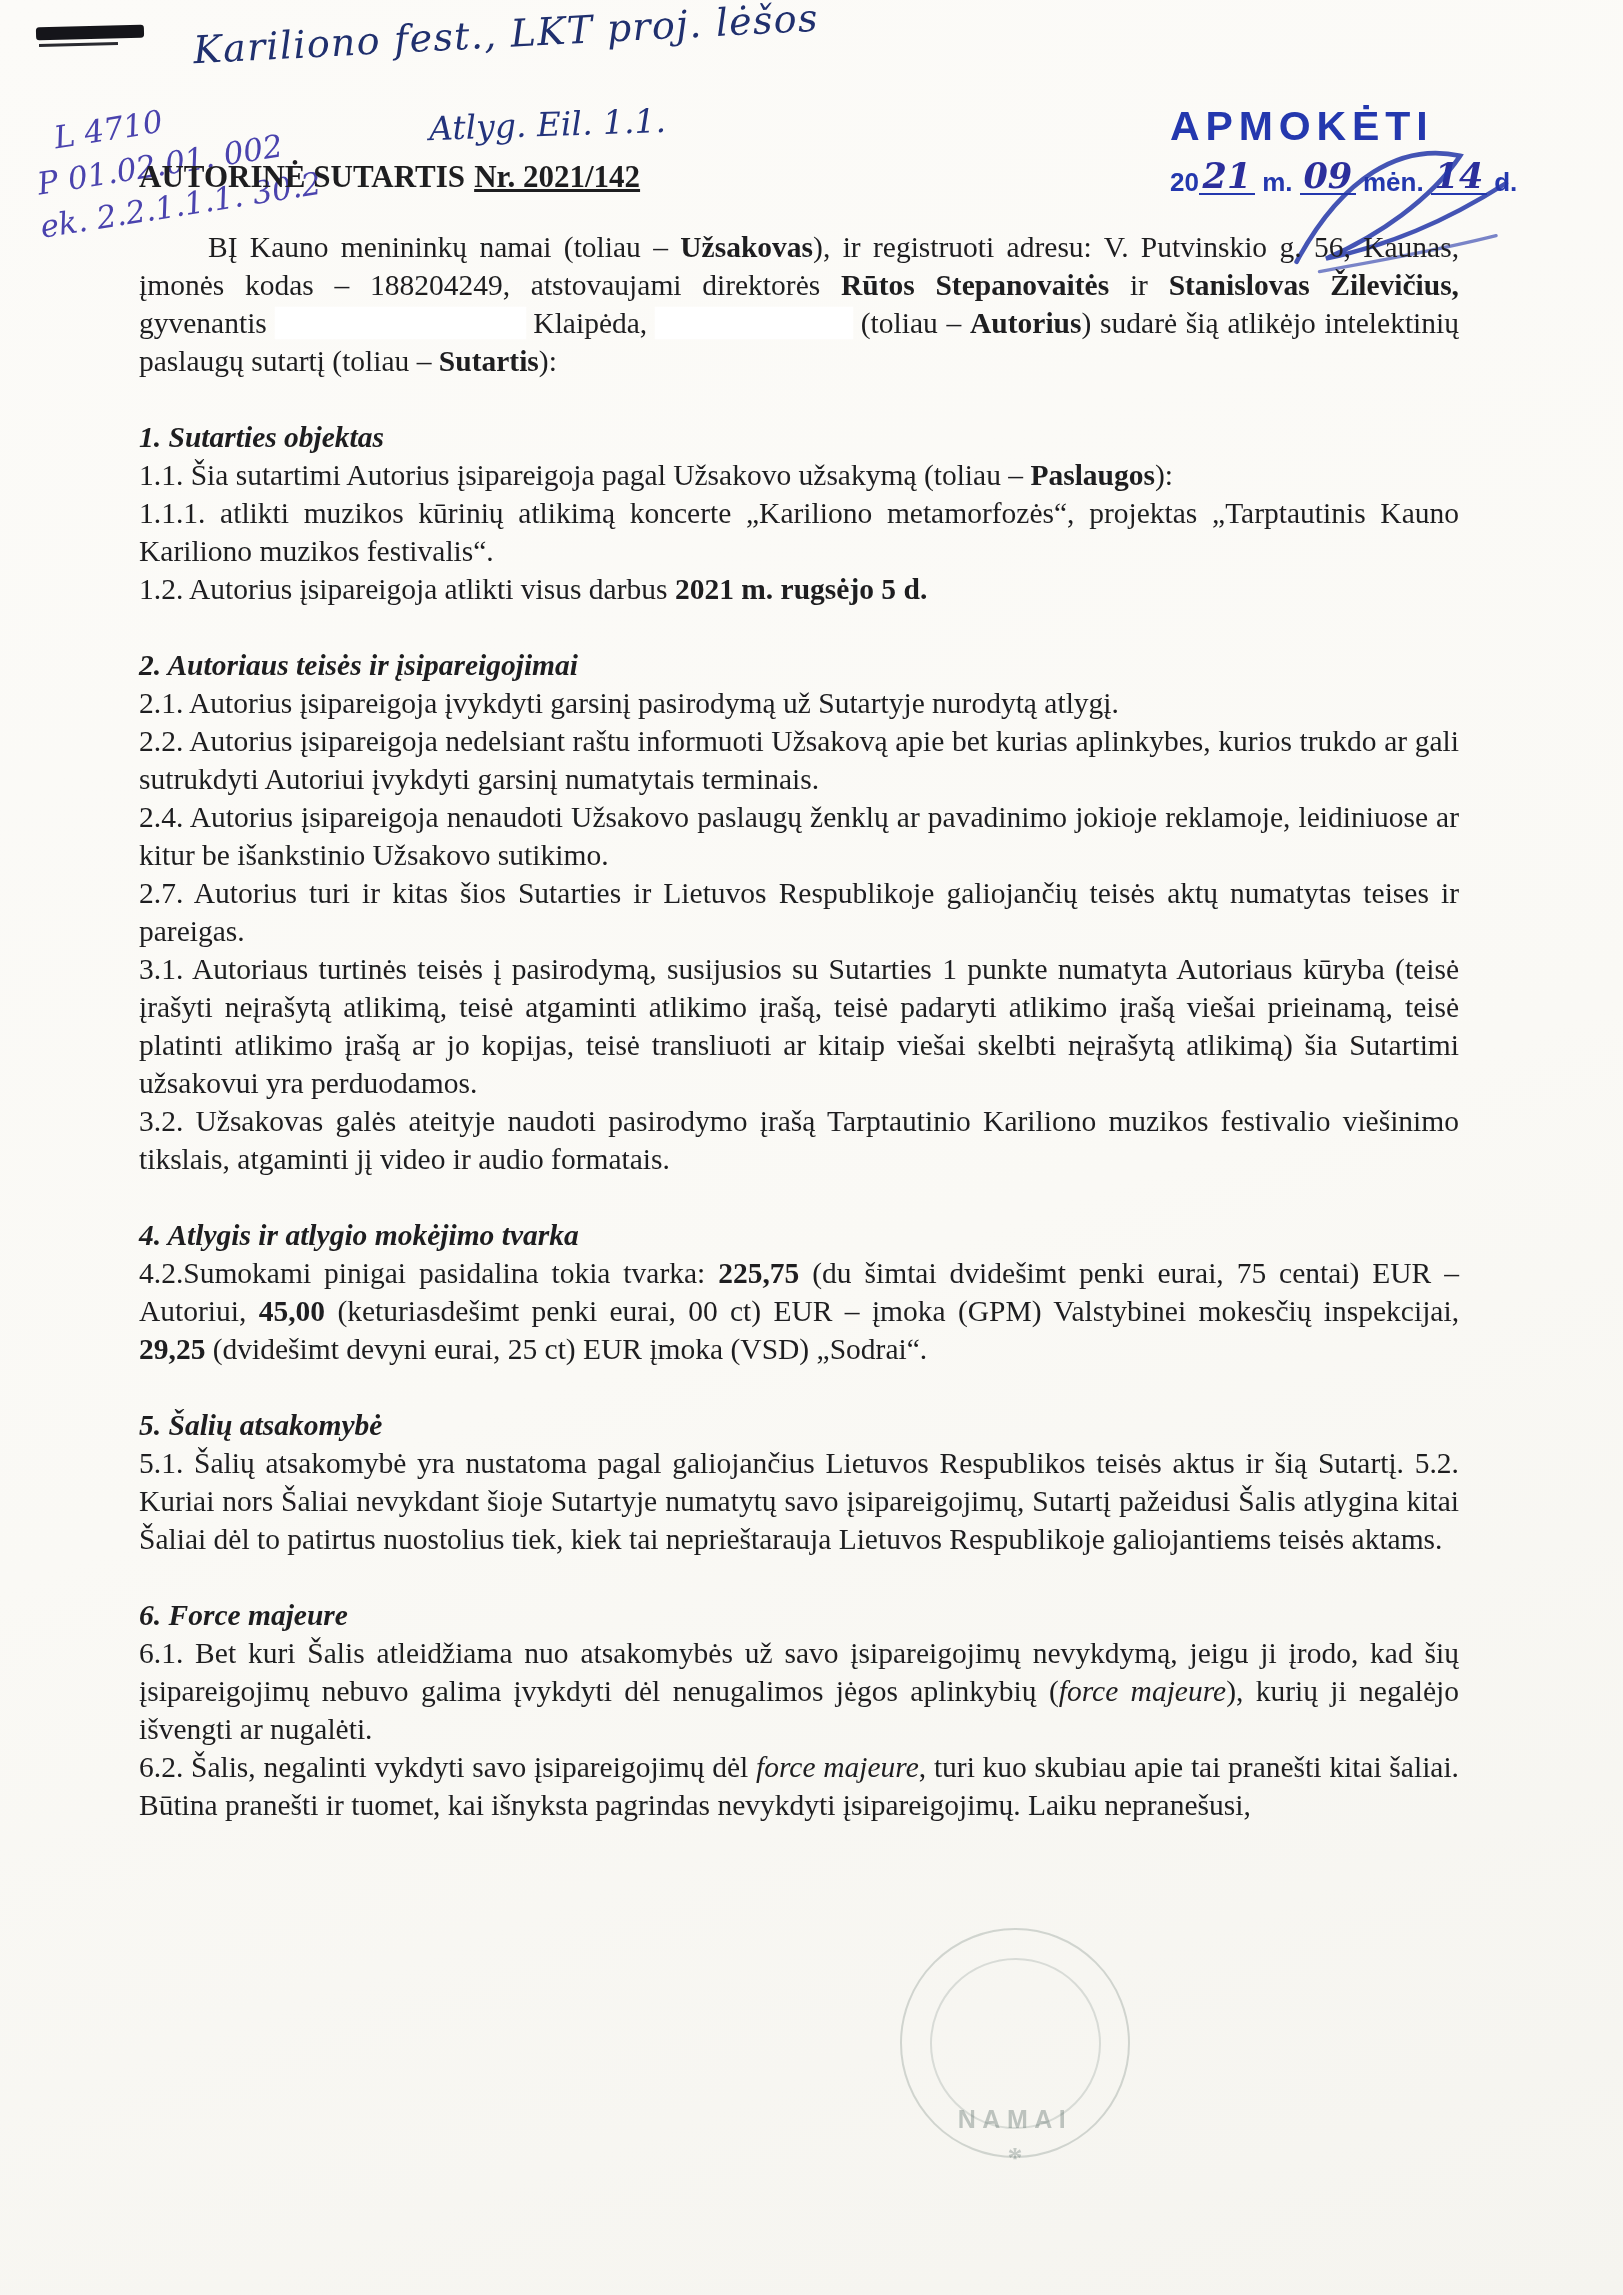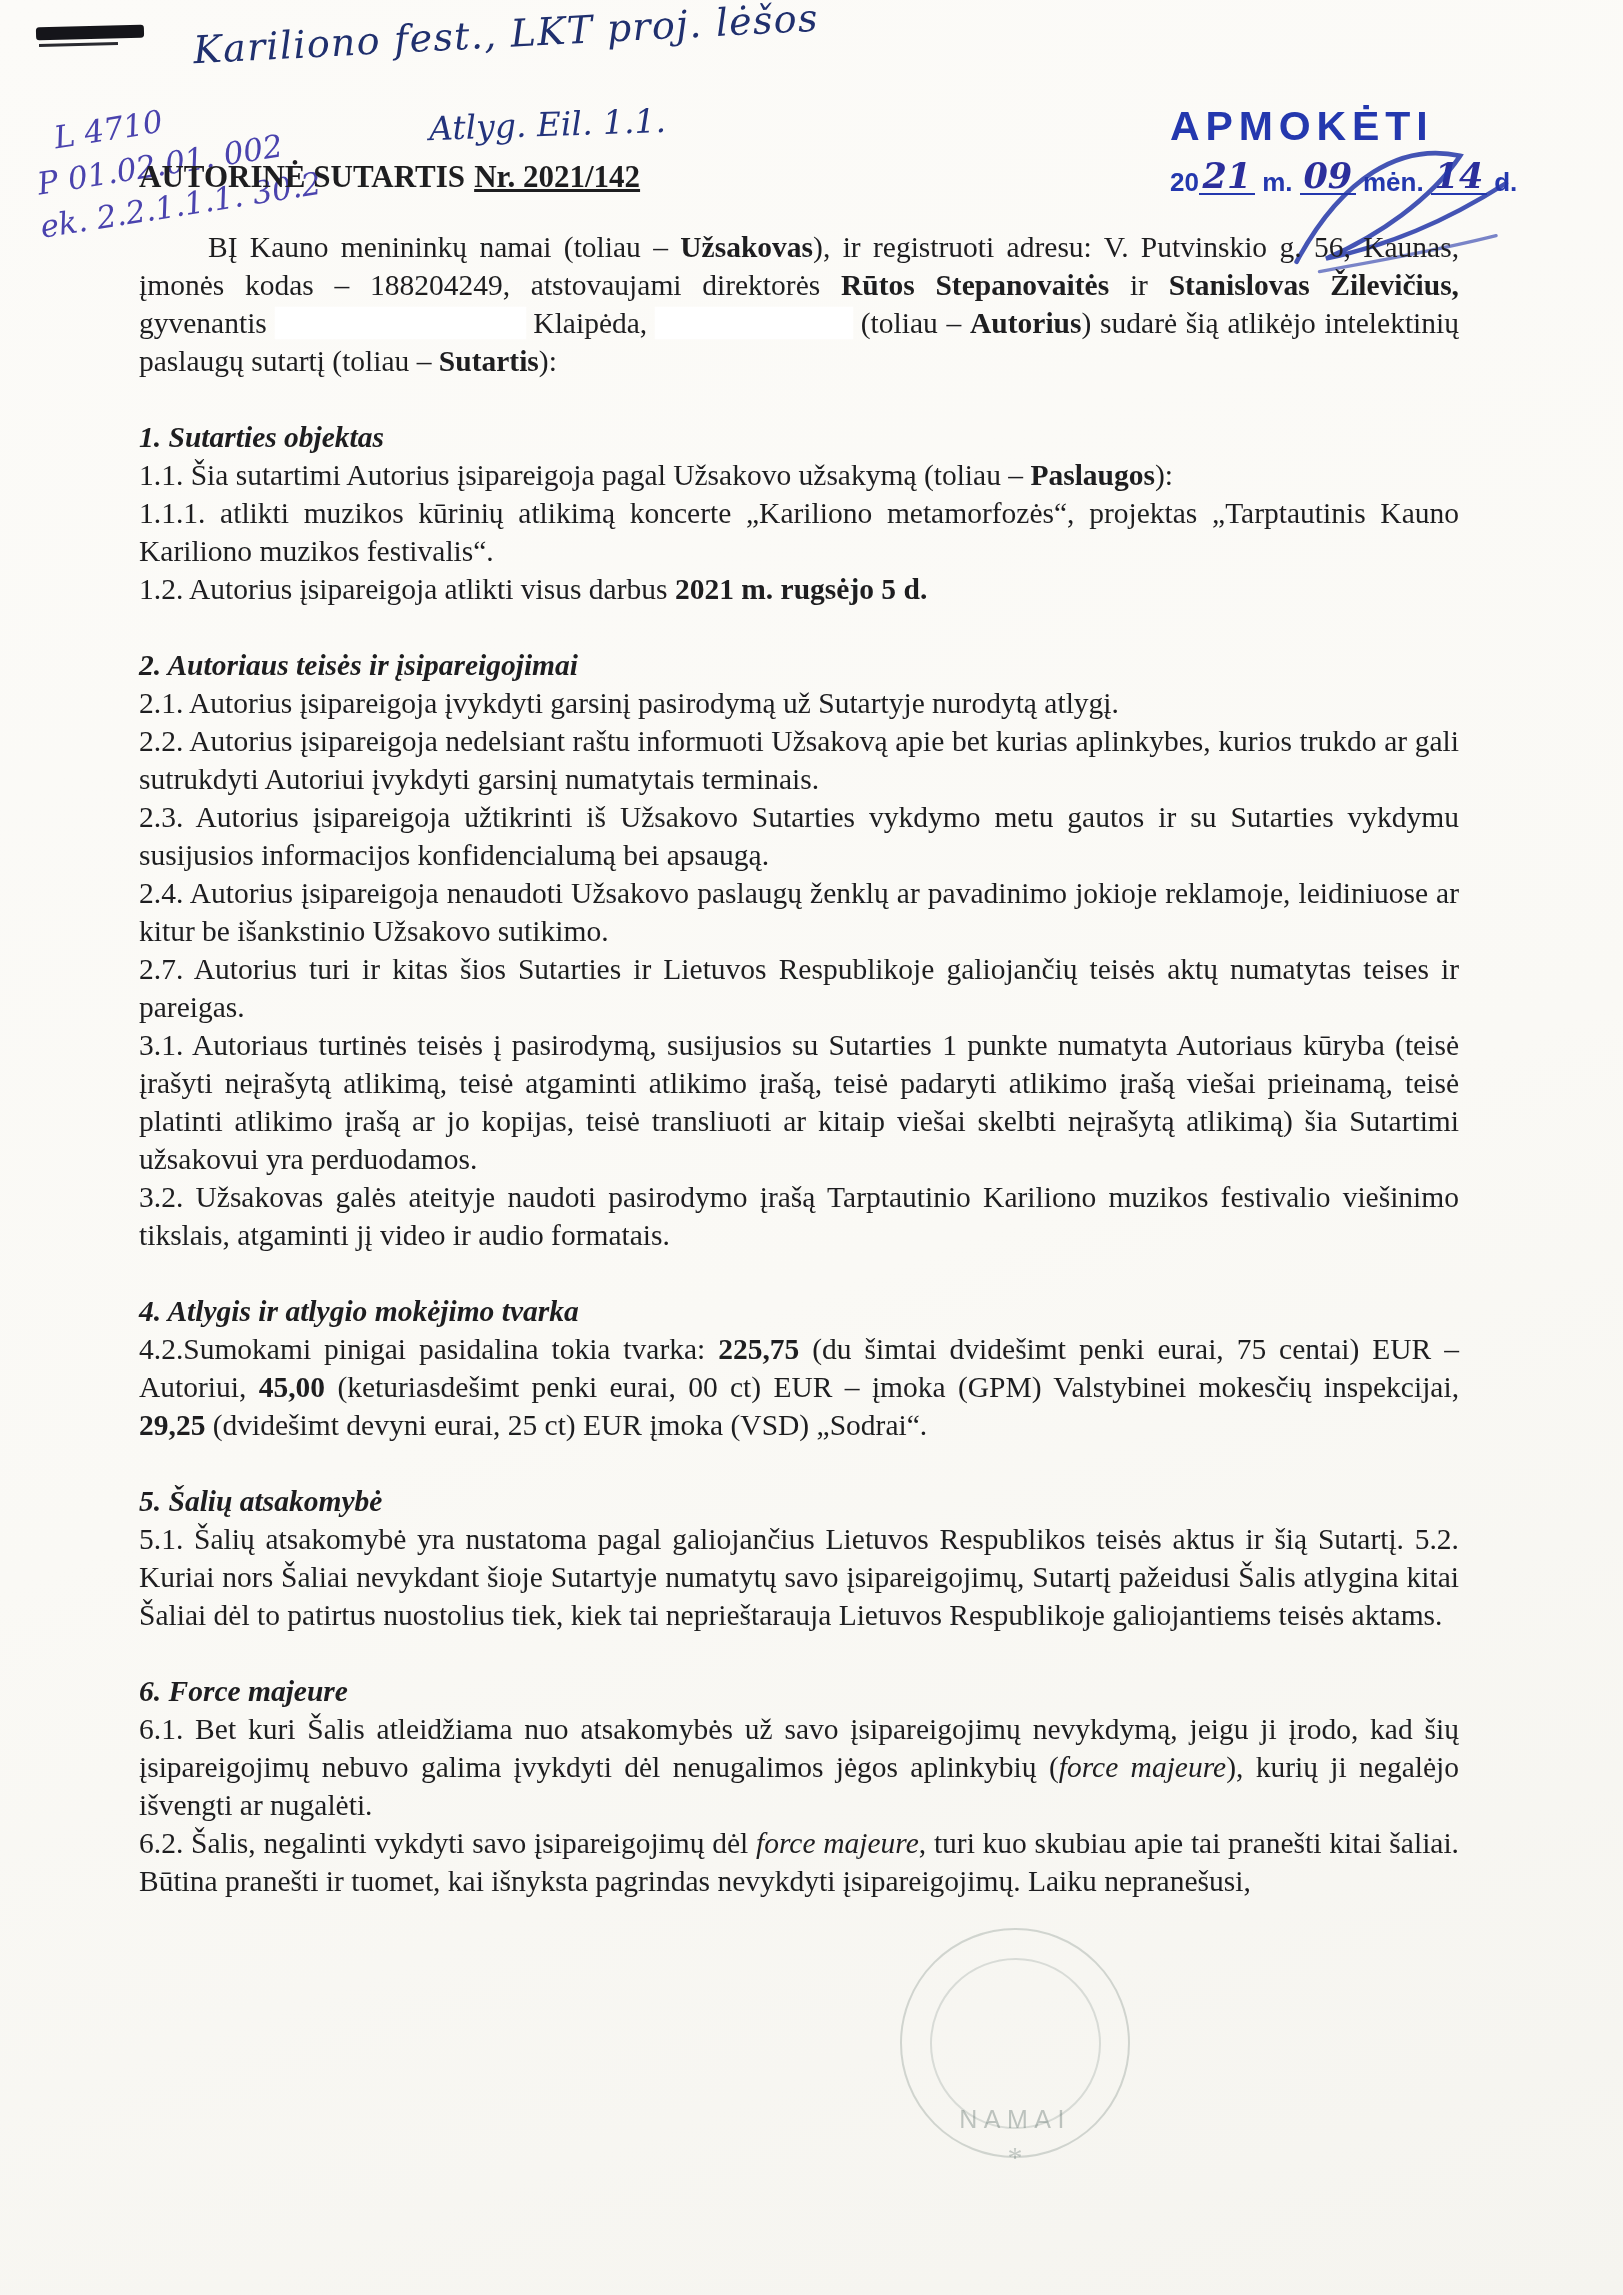--- a/index.html
+++ b/index.html
@@ -22,21 +22,21 @@
   
   .stamp{position:absolute;left:1170px;top:103px;color:#2438ae;}
   .stamp-title{font-family:"Liberation Sans", sans-serif;font-weight:700;font-size:41px;letter-spacing:5.9px;}
   .stamp-date{margin-top:10.5px;font-family:"Liberation Sans", sans-serif;font-size:26px;font-weight:600;white-space:nowrap;}
   .stamp-date .lbl{vertical-align:baseline;}
   .hand-num{display:inline-block;min-width:56px;text-align:center;border-bottom:2px solid #2438ae;
     font-family:"DejaVu Serif", serif;font-style:italic;font-size:35px;color:#2c2f9c;position:relative;top:-2.6px;line-height:1;}
   .signature{position:absolute;left:1280px;top:131px;pointer-events:none;}
   
   .round-stamp{position:absolute;left:900px;top:1928px;width:226px;height:226px;border:2.6px solid rgba(95,115,108,.26);
-    border-radius:50%;pointer-events:none;}
+    border-radius:50%;pointer-events:none;font-weight:bold;}
   .round-stamp .inner{position:absolute;left:27.5px;top:27.5px;right:27.5px;bottom:27.5px;border:2px solid rgba(95,115,108,.20);border-radius:50%;}
   .round-stamp .rs-text{position:absolute;left:0;right:0;bottom:22px;text-align:center;font-family:"Liberation Sans", sans-serif;
     font-size:25px;letter-spacing:6.5px;color:rgba(80,100,95,.35);}
   .round-stamp .rs-star{position:absolute;left:0;right:0;bottom:-18.3px;text-align:center;font-size:30px;color:rgba(80,100,95,.30);}
   
   .content{position:absolute;left:139px;top:158px;width:1320px;}
   .doc-title{text-align:left;font-weight:700;font-size:31px;line-height:37px;}
   .doc-title .num{text-decoration:underline;margin-left:9.2px;}
   .doc-date{text-align:center;font-size:29.5px;line-height:37px;margin-top:3.9px;}
   .doc-body{margin-top:33px;}
@@ -92,21 +92,20 @@
     </div>
     <div class="doc-body">
         <p class="para indent"><span>BĮ Kauno menininkų namai (toliau – </span><span class="b">Užsakovas</span><span>), ir registruoti adresu: V. Putvinskio g. 56, Kaunas, įmonės kodas – 188204249, atstovaujami direktorės </span><span class="b">Rūtos Stepanovaitės</span><span> ir </span><span class="b">Stanislovas Žilevičius,</span><span> gyvenantis </span><span class="redact r1"></span><span> Klaipėda, </span><span class="redact r2"></span><span> (toliau – </span><span class="b">Autorius</span><span>) sudarė šią atlikėjo intelektinių paslaugų sutartį (toliau – </span><span class="b">Sutartis</span><span>):</span></p>
         <div class="heading it">1. Sutarties objektas</div>
         <p class="para"><span>1.1. Šia sutartimi Autorius įsipareigoja pagal Užsakovo užsakymą (toliau – </span><span class="b">Paslaugos</span><span>):</span></p>
         <p class="para"><span>1.1.1. atlikti muzikos kūrinių atlikimą koncerte „Kariliono metamorfozės“, projektas „Tarptautinis Kauno Kariliono muzikos festivalis“.</span></p>
         <p class="para"><span>1.2. Autorius įsipareigoja atlikti visus darbus </span><span class="b">2021 m. rugsėjo 5 d.</span></p>
         <div class="heading it">2. Autoriaus teisės ir įsipareigojimai</div>
         <p class="para"><span>2.1. Autorius įsipareigoja įvykdyti garsinį pasirodymą už Sutartyje nurodytą atlygį.</span></p>
         <p class="para"><span>2.2. Autorius įsipareigoja nedelsiant raštu informuoti Užsakovą apie bet kurias aplinkybes, kurios trukdo ar gali sutrukdyti Autoriui įvykdyti garsinį numatytais terminais.</span></p>
-        <p class="para"><span>2.3. Autorius įsipareigoja užtikrinti iš Užsakovo Sutarties vykdymo metu gautos ir su Sutarties vykdymu susijusios informacijos konfidencialumą bei apsaugą.</span></p>
         <p class="para"><span>2.4. Autorius įsipareigoja nenaudoti Užsakovo paslaugų ženklų ar pavadinimo jokioje reklamoje, leidiniuose ar kitur be išankstinio Užsakovo sutikimo.</span></p>
         <p class="para"><span>2.7. Autorius turi ir kitas šios Sutarties ir Lietuvos Respublikoje galiojančių teisės aktų numatytas teises ir pareigas.</span></p>
         <p class="para"><span>3.1. Autoriaus turtinės teisės į pasirodymą, susijusios su Sutarties 1 punkte numatyta Autoriaus kūryba (teisė įrašyti neįrašytą atlikimą, teisė atgaminti atlikimo įrašą, teisė padaryti atlikimo įrašą viešai prieinamą, teisė platinti atlikimo įrašą ar jo kopijas, teisė transliuoti ar kitaip viešai skelbti neįrašytą atlikimą) šia Sutartimi užsakovui yra perduodamos.</span></p>
         <p class="para"><span>3.2. Užsakovas galės ateityje naudoti pasirodymo įrašą Tarptautinio Kariliono muzikos festivalio viešinimo tikslais, atgaminti jį video ir audio formatais.</span></p>
         <div class="heading it">4. Atlygis ir atlygio mokėjimo tvarka</div>
         <p class="para"><span>4.2.Sumokami pinigai pasidalina tokia tvarka: </span><span class="b">225,75</span><span> (du šimtai dvidešimt penki eurai, 75 centai) EUR – Autoriui, </span><span class="b">45,00</span><span> (keturiasdešimt penki eurai, 00 ct) EUR – įmoka (GPM) Valstybinei mokesčių inspekcijai, </span><span class="b">29,25</span><span> (dvidešimt devyni eurai, 25 ct) EUR įmoka (VSD) „Sodrai“.</span></p>
         <div class="heading it">5. Šalių atsakomybė</div>
         <p class="para"><span>5.1. Šalių atsakomybė yra nustatoma pagal galiojančius Lietuvos Respublikos teisės aktus ir šią Sutartį. 5.2. Kuriai nors Šaliai nevykdant šioje Sutartyje numatytų savo įsipareigojimų, Sutartį pažeidusi Šalis atlygina kitai Šaliai dėl to patirtus nuostolius tiek, kiek tai neprieštarauja Lietuvos Respublikoje galiojantiems teisės aktams.</span></p>
         <div class="heading it">6. Force majeure</div>
         <p class="para"><span>6.1. Bet kuri Šalis atleidžiama nuo atsakomybės už savo įsipareigojimų nevykdymą, jeigu ji įrodo, kad šių įsipareigojimų nebuvo galima įvykdyti dėl nenugalimos jėgos aplinkybių (</span><span class="i">force majeure</span><span>), kurių ji negalėjo išvengti ar nugalėti.</span></p>

